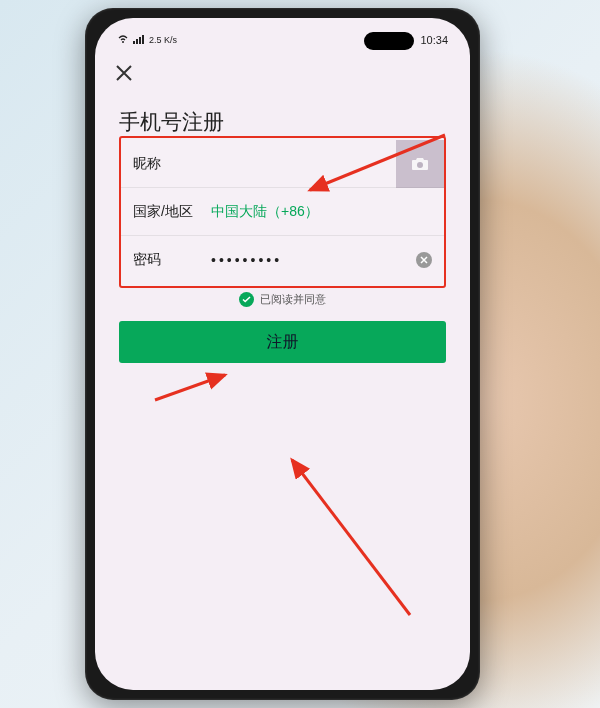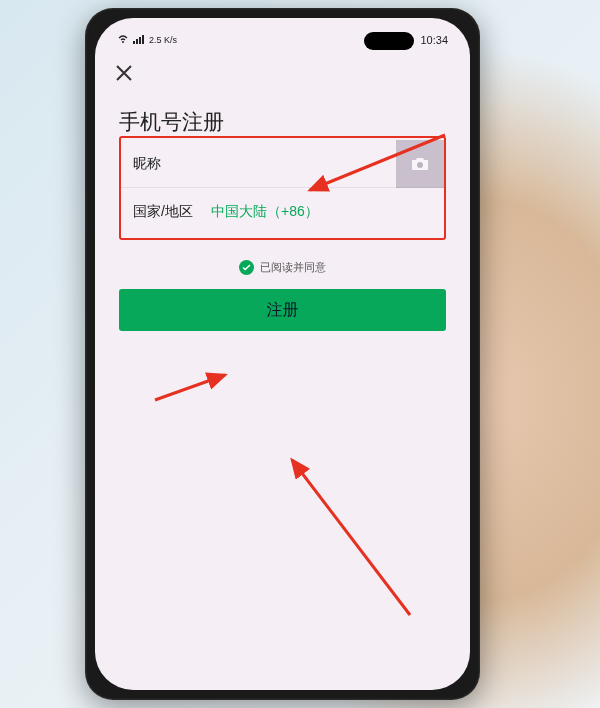--- a/index.html
+++ b/index.html
@@ -130,21 +130,21 @@
     background: #999;
     border-radius: 50%;
     display: flex;
     align-items: center;
     justify-content: center;
     color: #fff;
     font-size: 11px;
     cursor: pointer;
   }
   .agreement {
-    margin-top: 20px;
+    margin-top: 4px;
     display: flex;
     align-items: center;
     justify-content: center;
     gap: 6px;
     font-size: 11px;
     color: #555;
   }
   .check-circle {
     width: 15px;
     height: 15px;
@@ -237,20 +237,29 @@
               </svg>
           </div>
         </div>
 
         <div class="form-row">
           <span class="row-label">国家/地区</span>
           <span class="row-value green">中国大陆（+86）</span>
         </div>
 
 
+        <div class="form-row">
+          <span class="row-label">密码</span>
+          <span class="row-value" style="letter-spacing:3px;">•••••••••</span>
+          <span class="clear-btn">
+            <svg width="8" height="8" viewBox="0 0 8 8">
+                <path d="M1 1 L7 7 M7 1 L1 7" stroke="#fff" stroke-width="1.5"></path>
+              </svg>
+          </span>
+        </div>
 
       </div>
 
       <div class="agreement">
         <span class="check-circle">
           <svg width="9" height="7" viewBox="0 0 9 7">
               <path d="M1 3.5 L3.2 5.5 L8 1" stroke="#fff" stroke-width="1.5" fill="none"></path>
             </svg>
         </span>
         <span>已阅读并同意</span>

